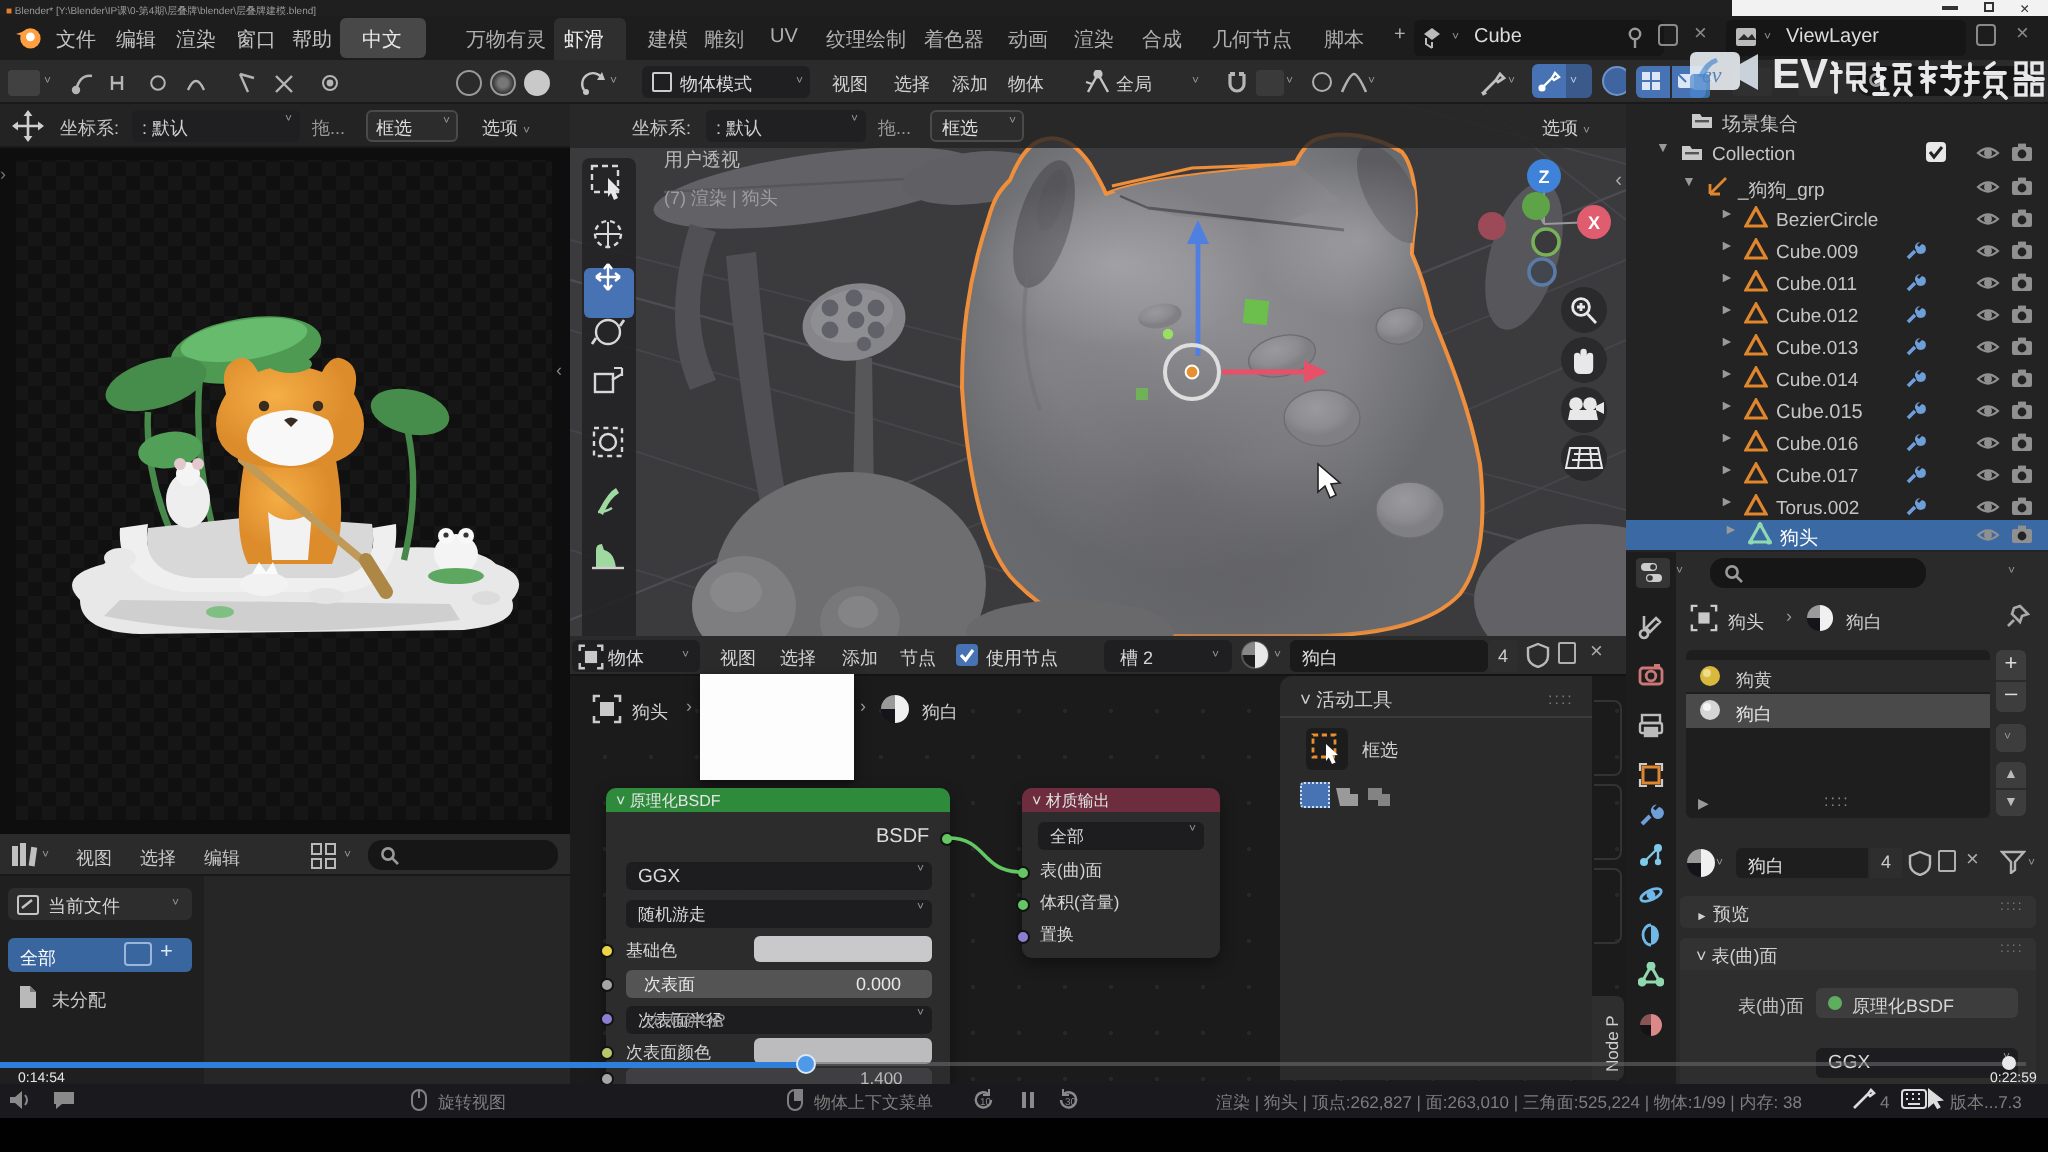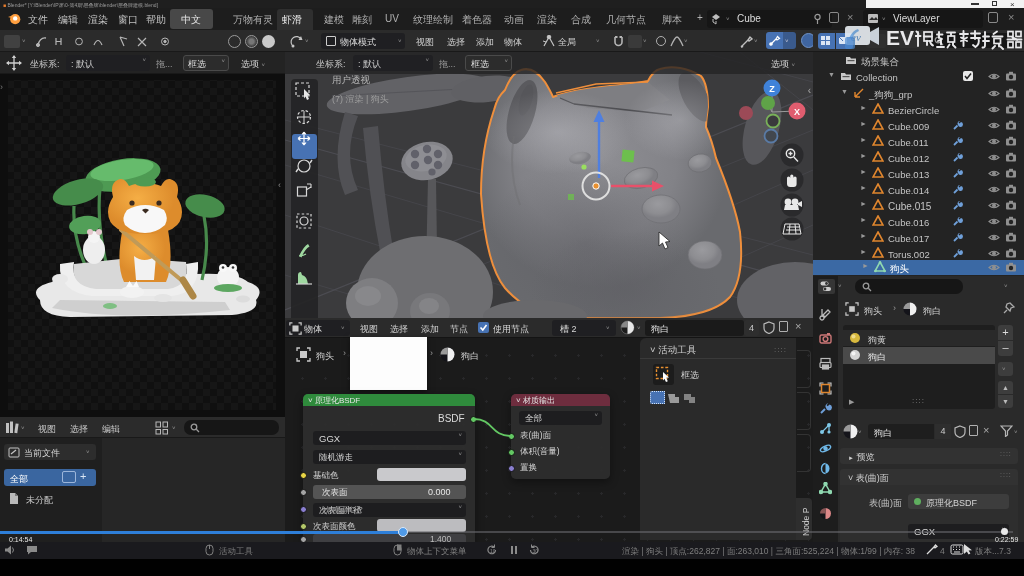--- a/index.html
+++ b/index.html
@@ -973,42 +973,42 @@
       <path d="M1 3.5 h2.5 L7 0.5 v9 L3.5 6.5 H1Z"></path>
       <path d="M8.5 2.5 q2 2.5 0 5" stroke="#8a8a8a" fill="none"></path>
     </svg>
 <svg class="abs" style="left:26px;top:545px" width="12" height="10" viewBox="0 0 12 10" fill="#8a8a8a">
       <path d="M1 1 h10 v6 h-6 l-3 2.5 v-2.5 h-1Z"></path>
     </svg>
 <svg class="abs" style="left:205px;top:544px" width="9" height="12" viewBox="0 0 9 12" fill="none" stroke="#808080">
       <rect x="1" y="1" width="7" height="10" rx="3.5"></rect>
       <path d="M4.5 1 v4"></path>
     </svg>
-<div class="abs" style="left:219px;top:546px;font-size:8.5px;color:#7e7e7e;">活动工具</div>
+<div class="abs" style="left:219px;top:546px;font-size:8.5px;color:#7e7e7e;">旋转视图</div>
 <svg class="abs" style="left:393px;top:544px" width="9" height="12" viewBox="0 0 9 12" fill="none" stroke="#808080">
       <rect x="1" y="1" width="7" height="10" rx="3.5"></rect>
       <path d="M4.5 1 v4"></path>
       <rect x="4.5" y="1" width="3.5" height="5" fill="#808080"></rect>
     </svg>
 <div class="abs" style="left:407px;top:546px;font-size:8.5px;color:#7e7e7e;text-align:right;">物体上下文菜单</div>
 <svg class="abs" style="left:486px;top:544px" width="12" height="12" viewBox="0 0 12 12" fill="none" stroke="#8a8a8a" stroke-width="1.2">
       <path d="M9.5 6 a3.8 3.8 0 1 1 -1.4-3"></path>
       <path d="M8.5 0.5 l0 3 -3 0" stroke-width="1"></path>
       <text x="4" y="8.5" font-size="5" fill="#8a8a8a" stroke="none" font-family="Liberation Sans">10</text>
     </svg>
 <svg class="abs" style="left:510px;top:545px" width="8" height="10" viewBox="0 0 8 10">
       <rect x="1" y="1" width="2" height="8" fill="#8a8a8a"></rect>
       <rect x="5" y="1" width="2" height="8" fill="#8a8a8a"></rect>
     </svg>
 <svg class="abs" style="left:528px;top:544px" width="12" height="12" viewBox="0 0 12 12" fill="none" stroke="#8a8a8a" stroke-width="1.2">
       <path d="M2.5 6 a3.8 3.8 0 1 0 1.4-3"></path>
       <path d="M3.5 0.5 l0 3 3 0" stroke-width="1"></path>
       <text x="4.5" y="8.5" font-size="5" fill="#8a8a8a" stroke="none" font-family="Liberation Sans">30</text>
     </svg>
-<div class="abs" style="left:608px;top:546px;font-size:8.5px;color:#7e7e7e;margin-left:14px;">渲染 | 狗头 | 顶点:262,827 | 面:263,010 | 三角面:525,224 | 物体:1/99 | 内存: 38</div>
+<div class="abs" style="left:608px;top:546px;font-size:8.5px;color:#7e7e7e;">渲染 | 狗头 | 顶点:262,827 | 面:263,010 | 三角面:525,224 | 物体:1/99 | 内存: 38</div>
 <div class="abs" style="left:940px;top:546px;font-size:8.5px;color:#7e7e7e;">4</div>
 <div class="abs" style="left:975px;top:546px;font-size:8.5px;color:#7e7e7e;">版本...7.3</div>
 <svg class="abs" style="left:925px;top:543px" width="13" height="13" viewBox="0 0 13 13" fill="none" stroke="#ddd" stroke-width="1.3">
       <path d="M2 11 L9 4 M9 4 l1.5-2 1.5 1.5 -2 1.5Z"></path>
     </svg>
 <svg class="abs" style="left:950px;top:544px" width="14" height="11" viewBox="0 0 14 11" fill="none" stroke="#ddd">
       <rect x="1" y="1" width="12" height="9" rx="1.5"></rect>
       <path d="M3 3h1M6 3h1M9 3h1M3 5.5h1M6 5.5h1M9 5.5h1M4 8h6" stroke-width="1.1"></path>
     </svg>
 <svg class="abs" style="left:962px;top:543px" width="12" height="12" viewBox="0 0 12 12" fill="#ddd">

